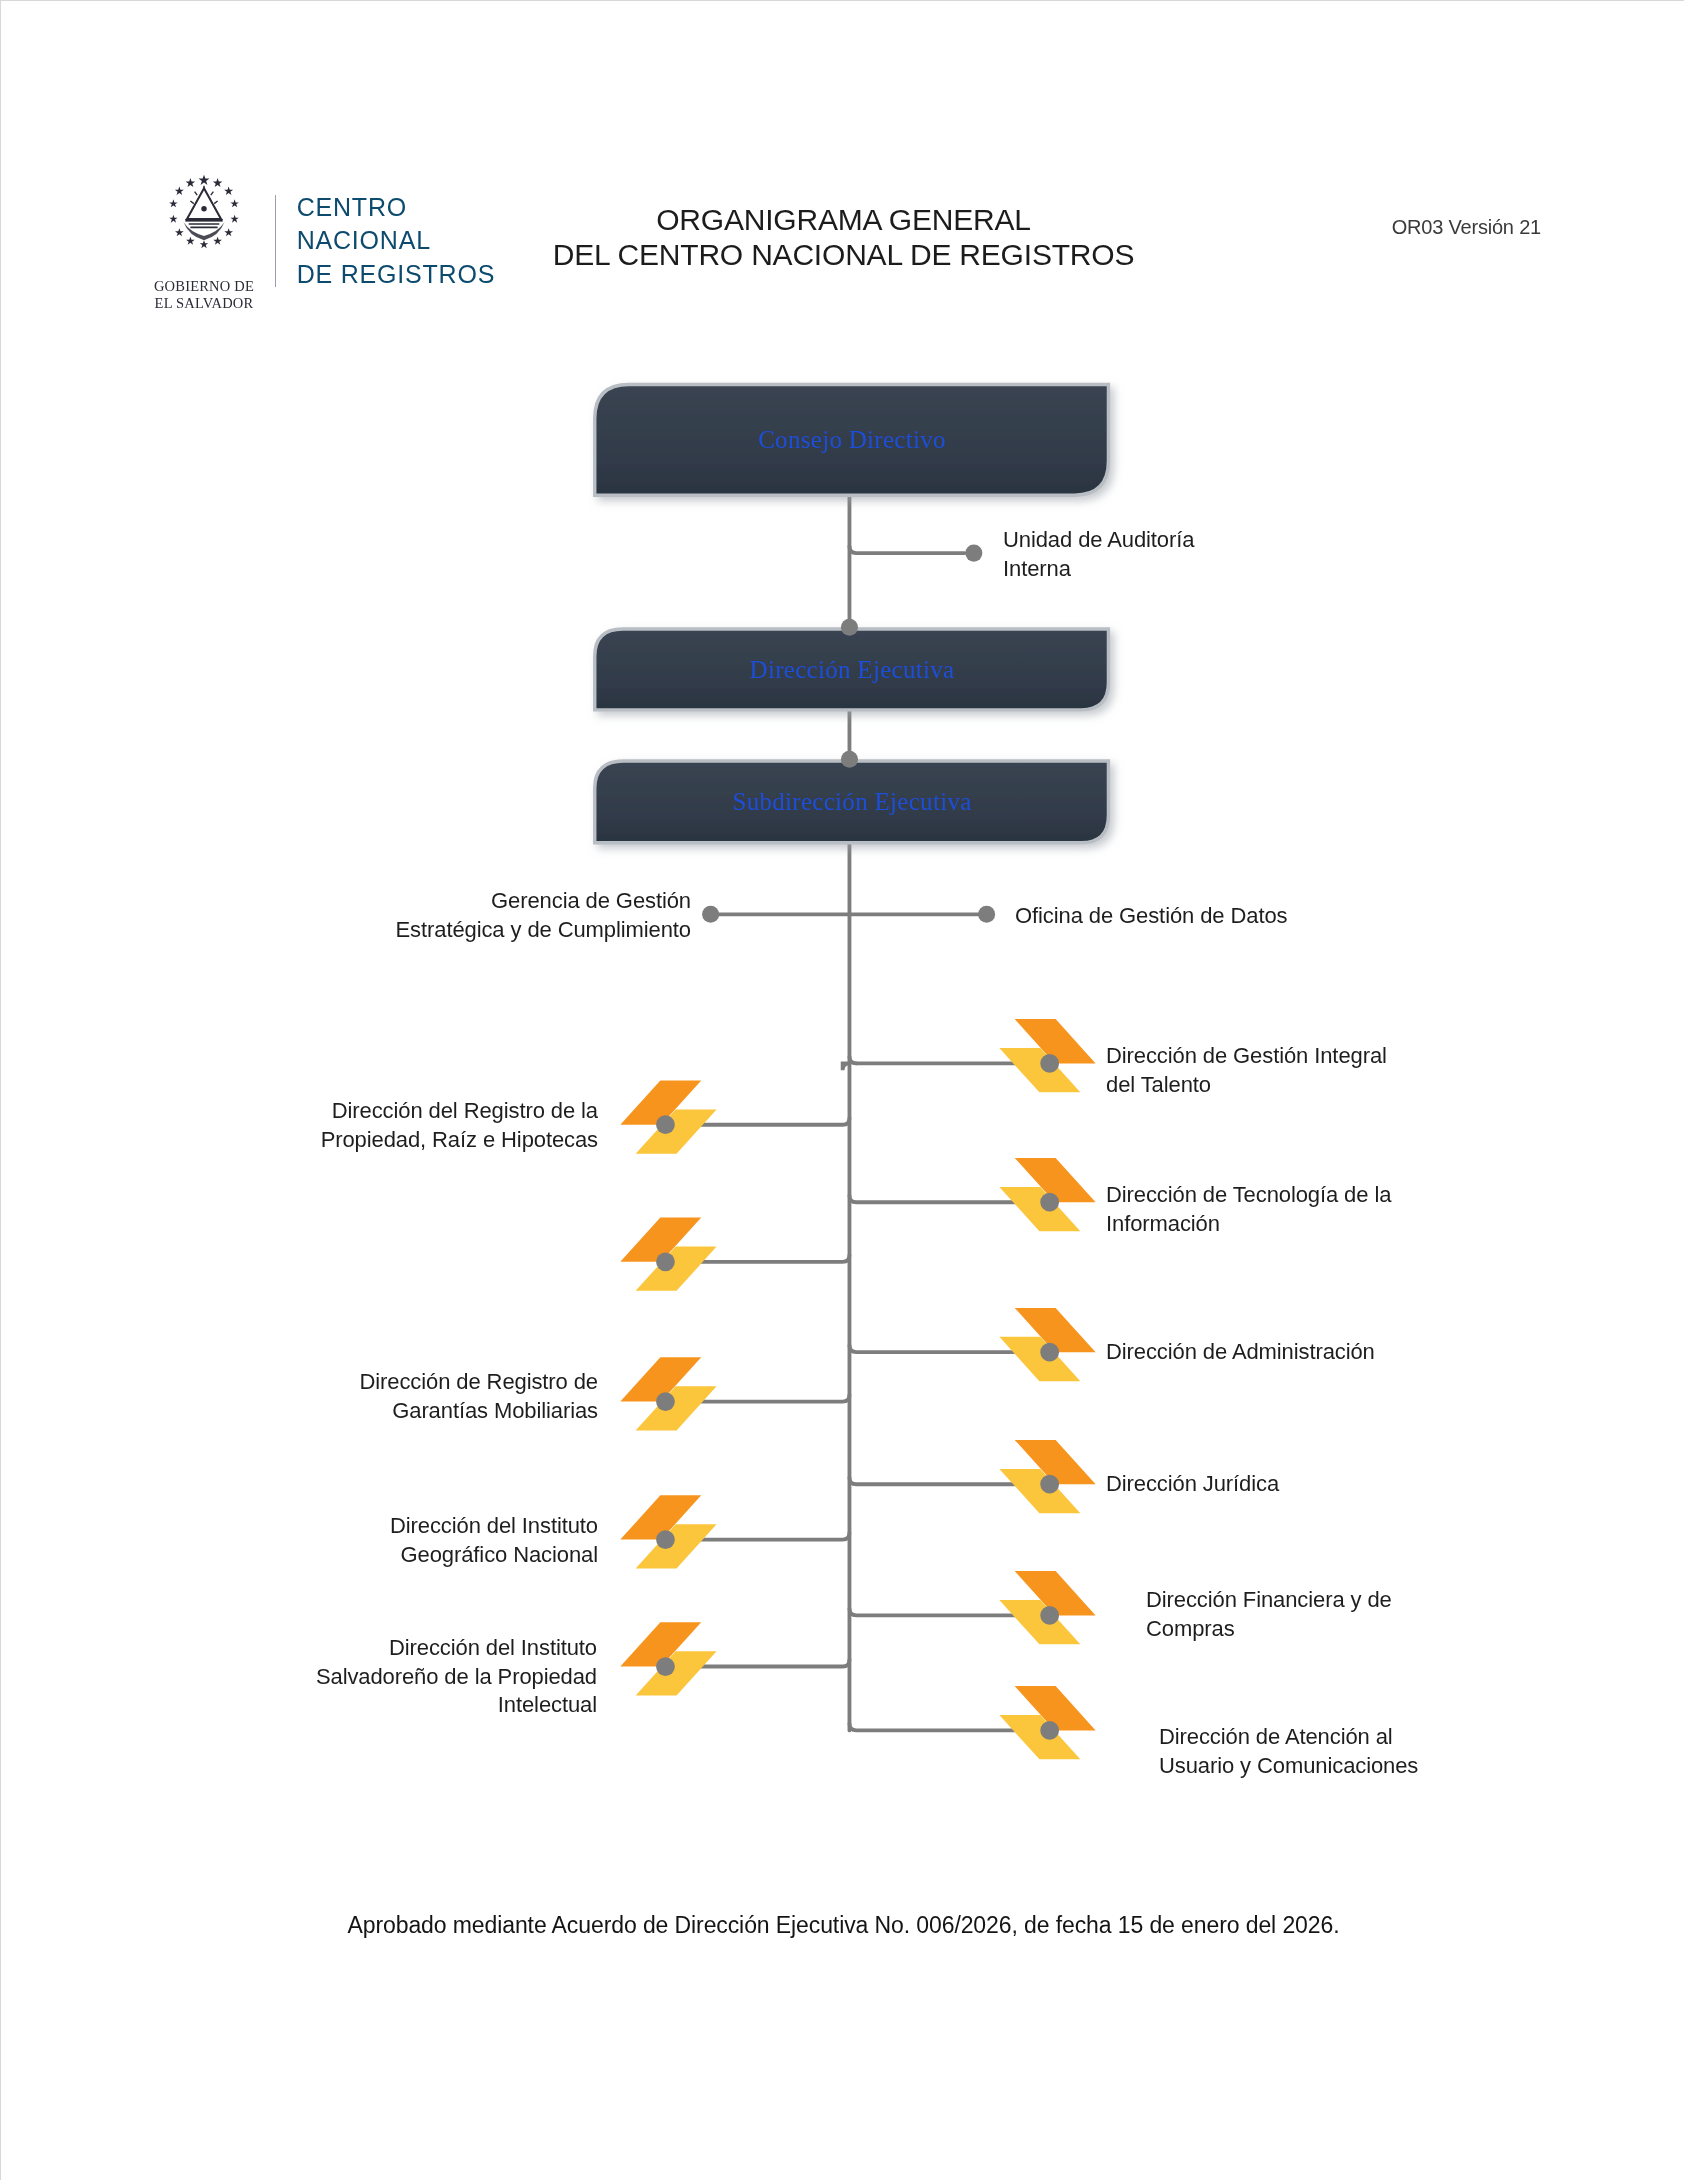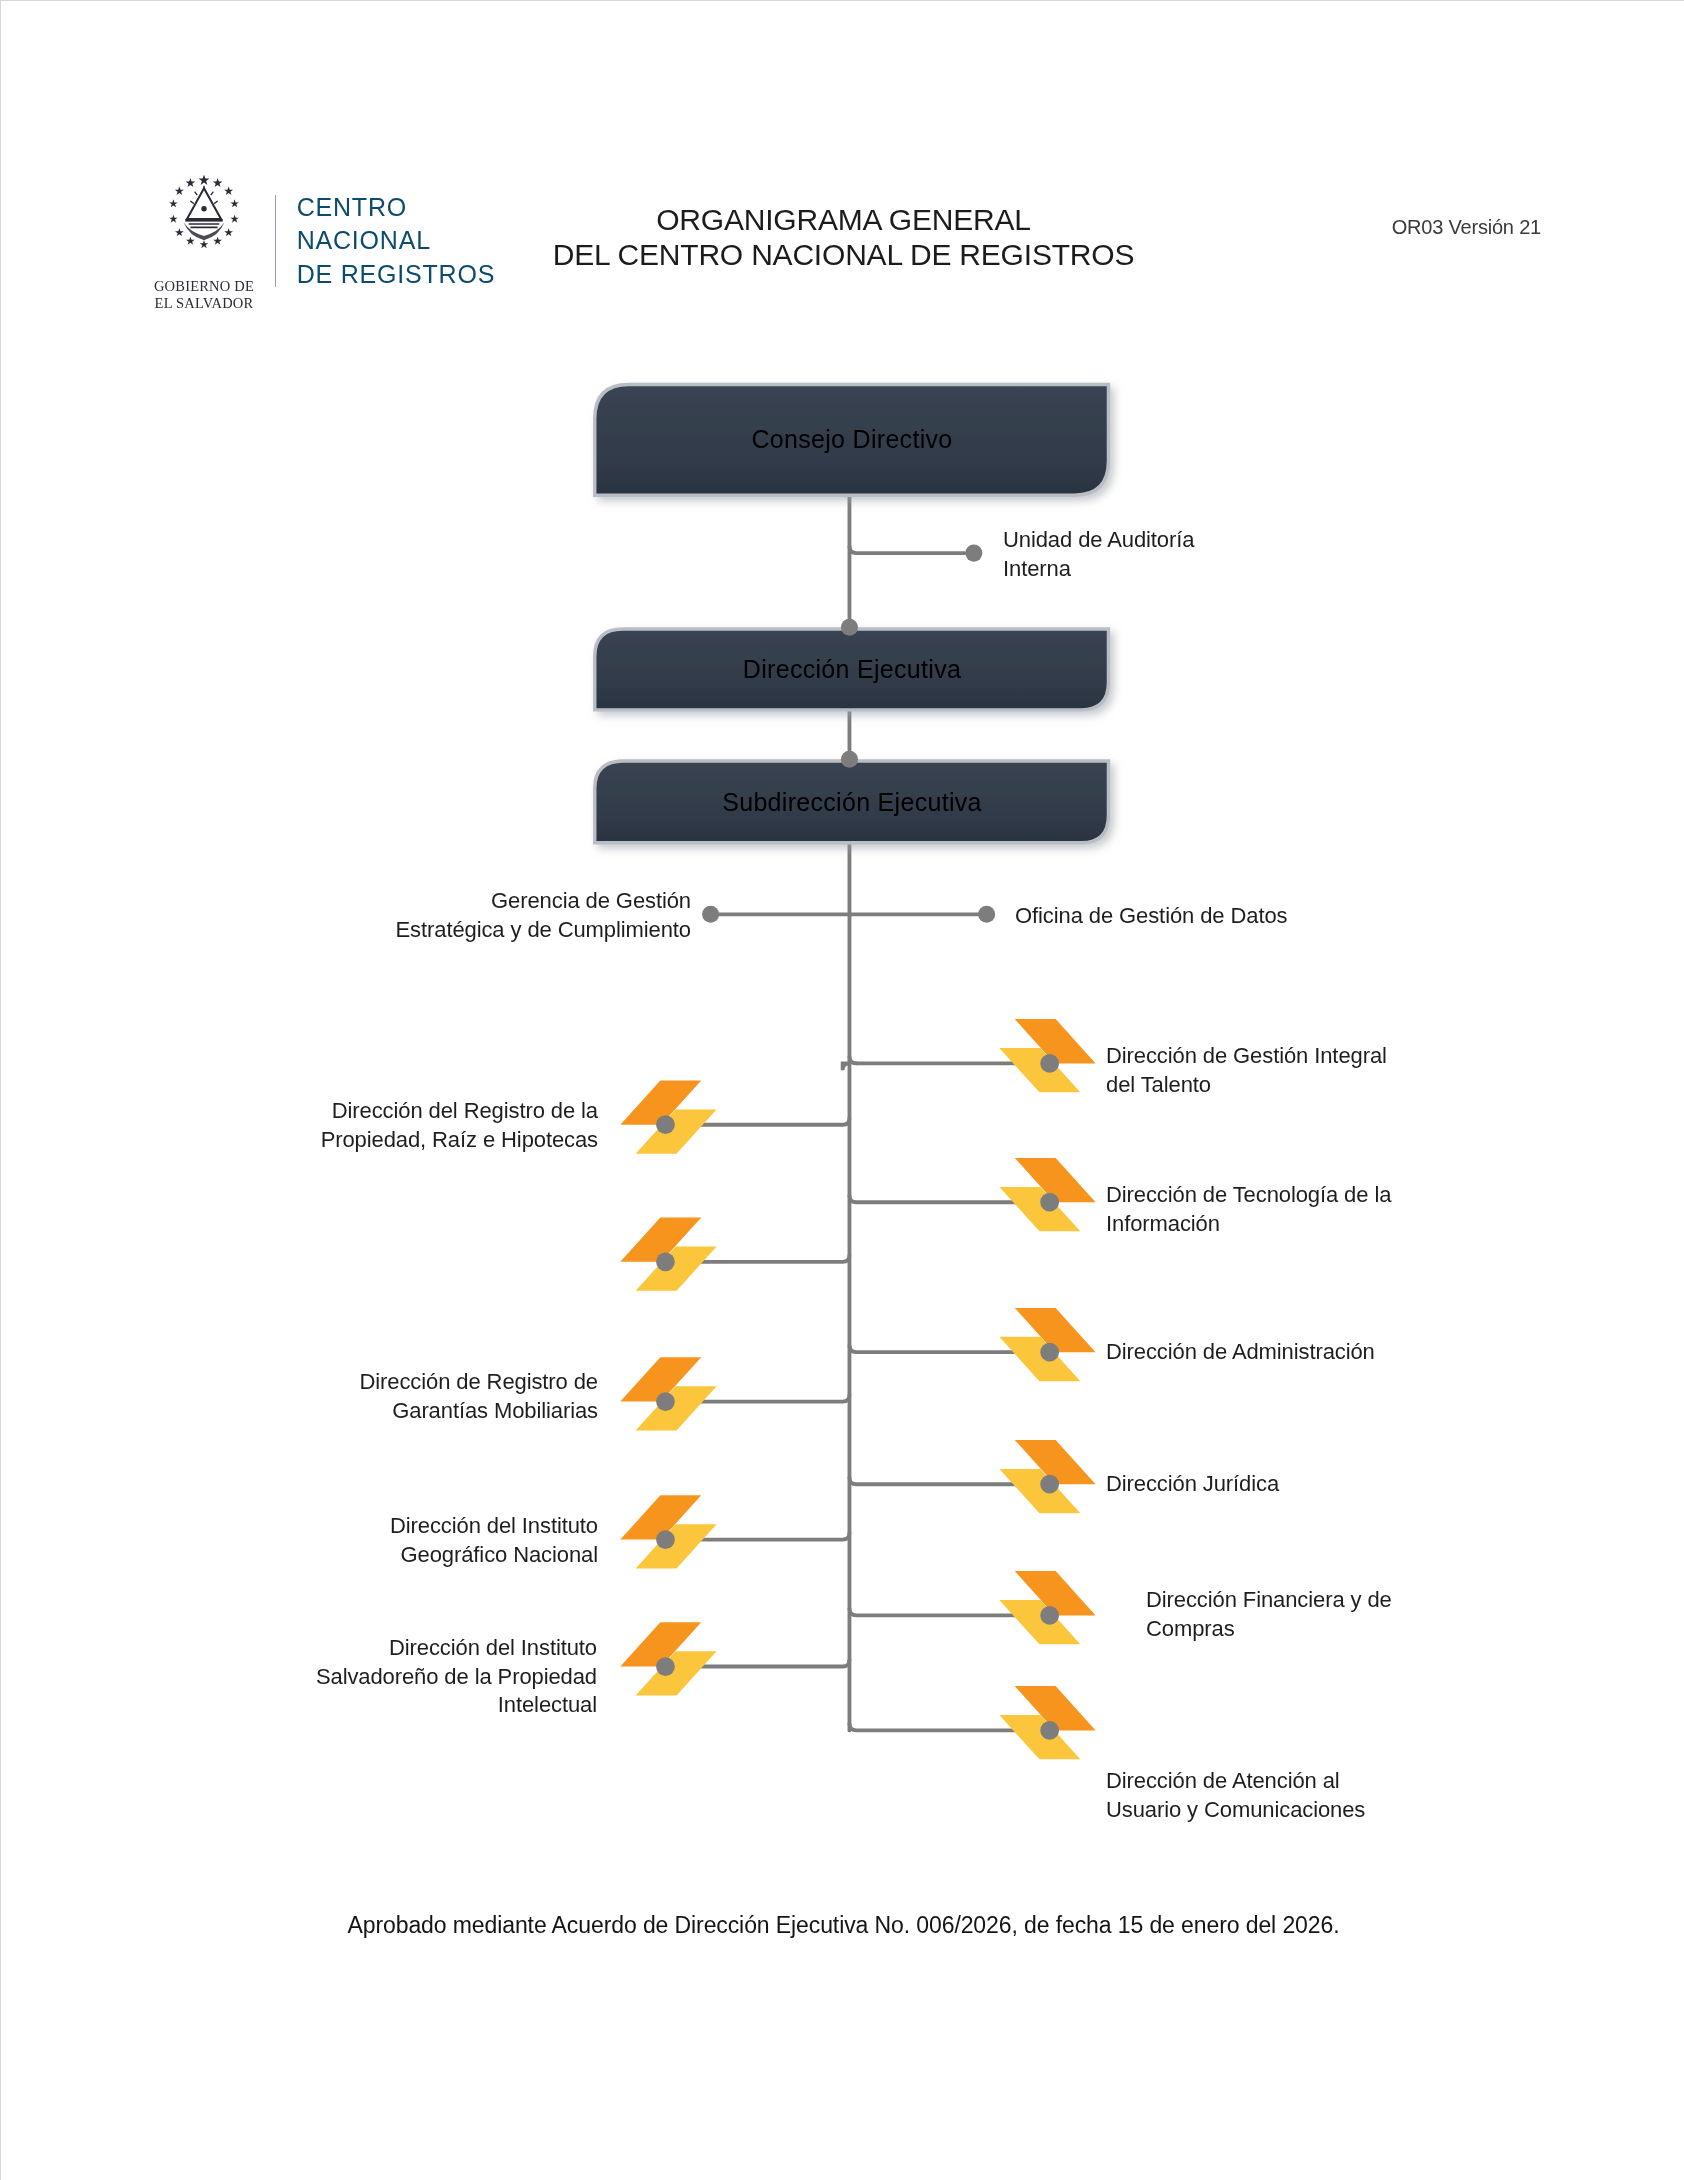--- a/index.html
+++ b/index.html
@@ -49,24 +49,25 @@
     font-size:20px;color:#3a3a3a;letter-spacing:-0.2px;
   }
 
   
   #diagram{position:absolute;left:0;top:0;width:1685px;height:2181px;}
   #diagram svg{position:absolute;left:0;top:0;}
 
   
   .boxlabel{
     position:absolute;
-    color:#000000;font-size:25px;letter-spacing:0.3px;
+    color:#1d4ed8;font-size:25px;letter-spacing:0.3px;
     text-align:center;white-space:nowrap;
     display:flex;align-items:center;justify-content:center;
     pointer-events:none;
+    font-family:Liberation Serif, serif;
   }
 
   
   .nodelabel{
     position:absolute;color:#1e1e1e;font-size:22px;line-height:1.30;
     letter-spacing:-0.1px;
   }
   .nodelabel.right{text-align:left;}
   .nodelabel.left{text-align:right;}
 
@@ -295,21 +296,21 @@
     <div class="nodelabel right" style="left:1105px;top:1337px;width:366px;">
       <div>Dirección de Administración</div>
     </div>
     <div class="nodelabel right" style="left:1105px;top:1469px;width:366px;">
       <div>Dirección Jurídica</div>
     </div>
     <div class="nodelabel right" style="left:1105px;top:1585px;width:366px;margin-left:40px;">
       <div>Dirección Financiera y de</div>
       <div>Compras</div>
     </div>
-    <div class="nodelabel right" style="left:1105px;top:1722px;width:383px;margin-top:44px;">
+    <div class="nodelabel right" style="left:1158px;top:1722px;width:383px;">
       <div>Dirección de Atención al</div>
       <div>Usuario y Comunicaciones</div>
     </div>
 
     <div class="nodelabel left" style="left:239px;top:1096px;width:358px;">
       <div>Dirección del Registro de la</div>
       <div>Propiedad, Raíz e Hipotecas</div>
     </div>
     <div class="nodelabel left" style="left:239px;top:1351px;width:358px;margin-top:16px;">
       <div>Dirección de Registro de</div>

